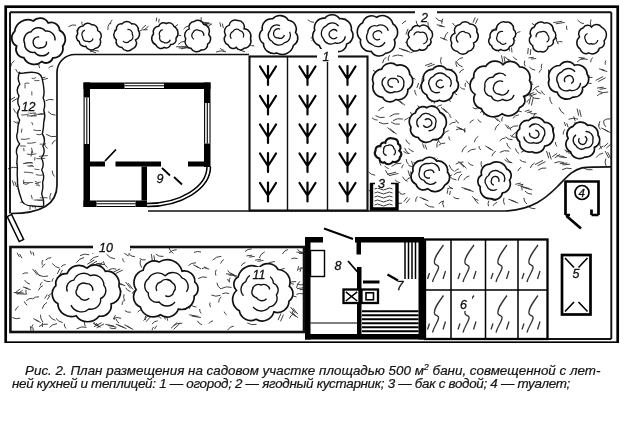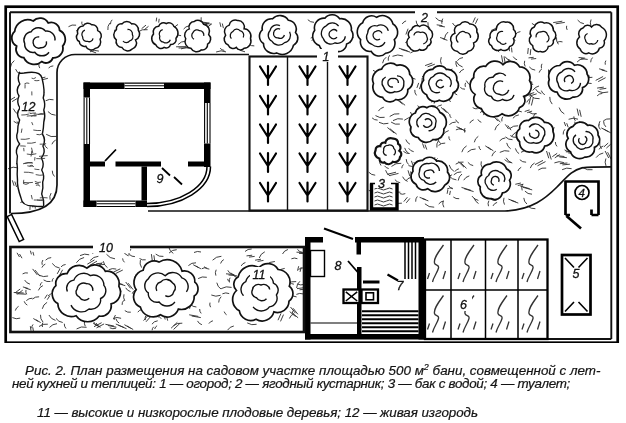--- a/index.html
+++ b/index.html
@@ -159,14 +159,13 @@
       <text x="156.5" y="183" font-family="Liberation Sans, sans-serif" font-size="12.5" font-style="italic" fill="#111" stroke="#111" stroke-width="0.3">9</text>
       <text x="99" y="251.5" font-family="Liberation Sans, sans-serif" font-size="12.5" font-style="italic" fill="#111" stroke="#111" stroke-width="0.3">10</text>
       <rect x="250" y="267" width="20" height="13" fill="#fff"></rect>
       <text x="252.5" y="279" font-family="Liberation Sans, sans-serif" font-size="12.5" font-style="italic" fill="#111" stroke="#111" stroke-width="0.3">11</text>
       <rect x="20" y="99" width="18" height="13" fill="#fff"></rect>
       <text x="21.5" y="111" font-family="Liberation Sans, sans-serif" font-size="12.5" font-style="italic" fill="#111" stroke="#111" stroke-width="0.3">12</text>
     </svg>
 <div style="position:absolute;left:0;top:343px;width:626px;height:80px;opacity:0.999;font-family:'Liberation Sans',sans-serif;font-style:italic;font-size:13.4px;color:#151515;-webkit-text-stroke:0.22px #151515;">
 <div style="position:absolute;left:25px;top:19px;white-space:nowrap;">Рис. 2. План размещения на садовом участке площадью 500 м<sup style="font-size:9px;">2</sup> бани, совмещенной с лет-</div>
 <div style="position:absolute;left:12px;top:33.4px;white-space:nowrap;letter-spacing:-0.29px;">ней кухней и теплицей: 1 — огород; 2 — ягодный кустарник; 3 — бак с водой; 4 — туалет;</div>
-<div style="position:absolute;left:36.5px;top:61.6px;white-space:nowrap;letter-spacing:-0.06px;">11 — высокие и низкорослые плодовые деревья; 12 — живая изгородь</div>
 </div>
 </div>
 </body></html>

